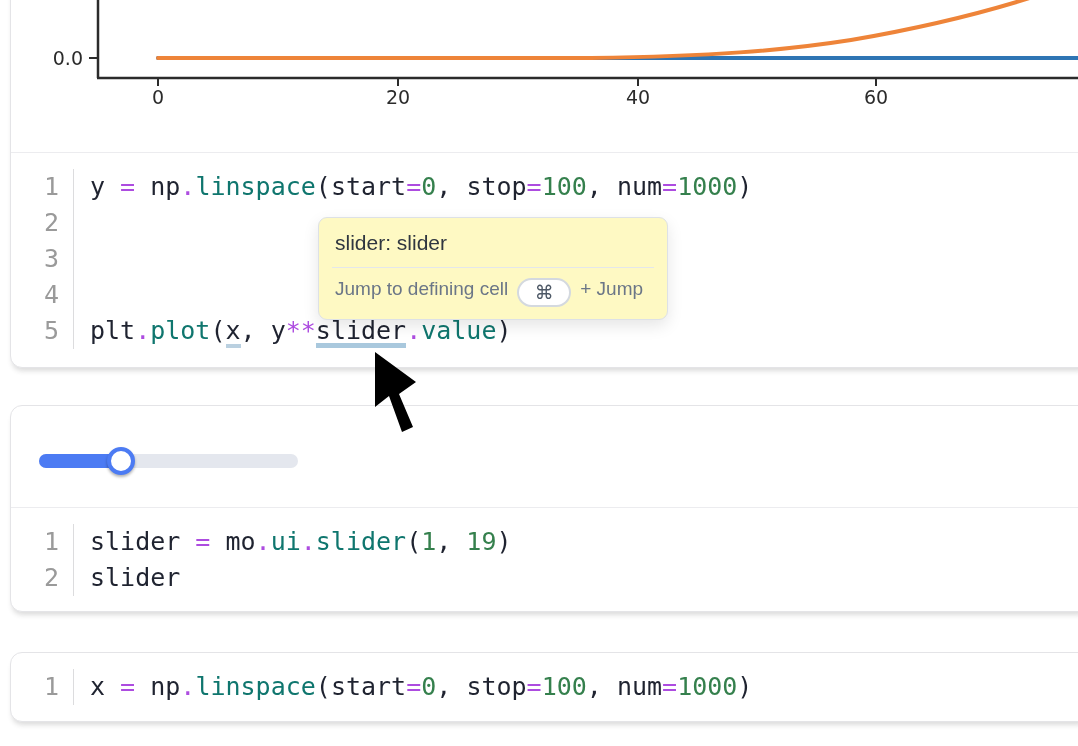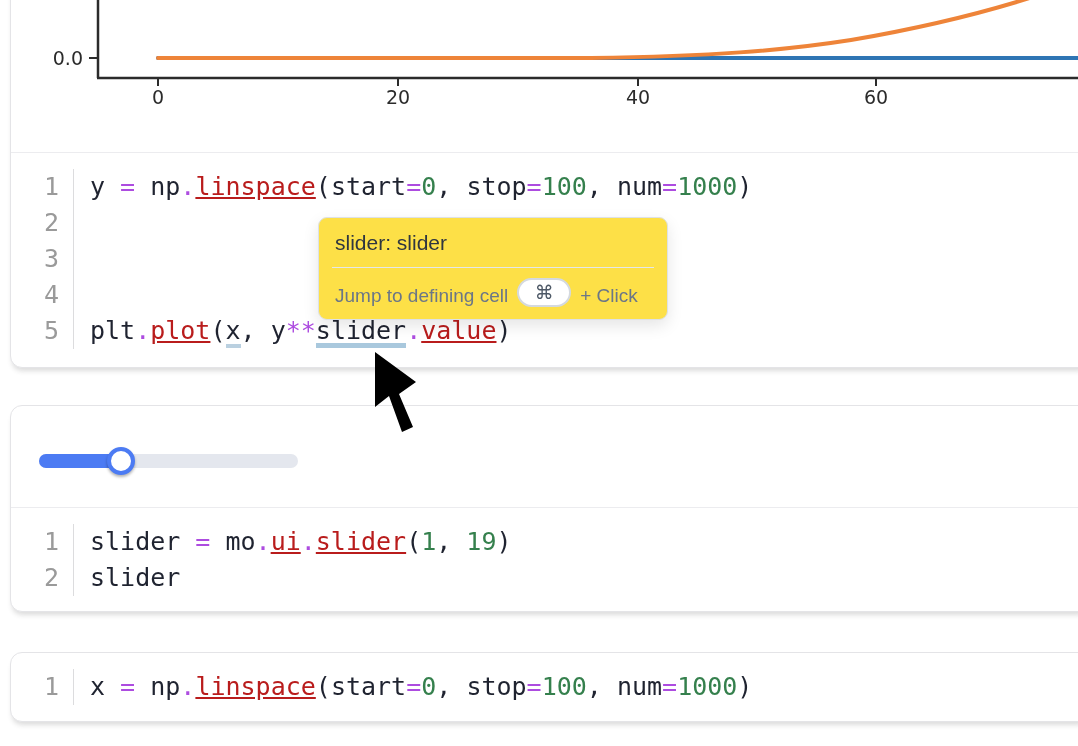--- a/index.html
+++ b/index.html
@@ -24,45 +24,45 @@
   .code-area{border-top:1px solid #ececef;padding:16px 0;}
   #cell-3 .code-area{border-top:none;}
 
   .code-line{display:flex;height:36px;align-items:stretch;
     font-family:"DejaVu Sans Mono","Liberation Mono",monospace;font-size:25px;}
   .gutter{flex:0 0 63px;box-sizing:border-box;text-align:right;padding-right:14px;
     border-right:1px solid #dcdcde;color:#9a9a9a;line-height:36px;}
   .code-text{padding-left:16px;line-height:36px;white-space:pre;color:#1f2330;}
   .tok-v{color:#1f2330;}
   .tok-o{color:#ad4ce0;}
-  .tok-f{color:#b91c1c;text-decoration:underline;}
+  .tok-f{color:#0f766e;}
   .tok-n{color:#35804d;}
   .u-plain{background:linear-gradient(to top,#bad0e0 4px,transparent 4px);padding-bottom:3px;}
   .u-hover{background:linear-gradient(to top,#a9c8dd 5px,transparent 5px);padding-bottom:3px;}
 
   .plot-svg{position:absolute;left:0;top:0;}
   .tick-label{font-family:"DejaVu Sans","Liberation Sans",sans-serif;font-size:19px;fill:#2b2b2b;}
 
   
   .slider-widget{position:absolute;left:28px;top:41px;width:259px;height:28px;}
   .slider-track{position:absolute;left:0;top:7px;width:259px;height:14px;border-radius:7px;background:#e4e7ee;}
   .slider-fill{position:absolute;left:0;top:7px;width:88px;height:14px;border-radius:7px;background:#4c7bf3;}
   .slider-handle{position:absolute;left:68px;top:0;width:28px;height:28px;border-radius:50%;
     background:#fff;border:4px solid #4c7bf3;box-sizing:border-box;
     box-shadow:0 2px 3px rgba(0,0,0,0.3);}
 
   
   .tooltip{
     position:absolute;left:318px;top:217px;width:350px;box-sizing:border-box;
-    background:#fde047;border:1px solid #dde1e6;border-radius:9px;z-index:50;
+    background:#fef9c3;border:1px solid #dde1e6;border-radius:9px;z-index:50;
     box-shadow:0 6px 16px rgba(0,0,0,0.10);
   }
   .tooltip-title{padding:13px 16px 12px 16px;font-size:21px;color:#2f3640;}
   .tooltip-divider{border-top:1px solid #e4e7eb;margin:0 13px;}
-  .tooltip-action{display:flex;align-items:flex-end;gap:9px;padding:10px 16px 12px 16px;
+  .tooltip-action{display:flex;align-items:flex-start;gap:9px;padding:10px 16px 12px 16px;
     font-size:19px;color:#6b7687;}
   .keycap{display:inline-flex;align-items:center;justify-content:center;
     min-width:54px;height:29px;border:2px solid #d4d9df;border-radius:15px;
     color:#4d5866;font-size:19px;background:#fff;box-sizing:border-box;}
 
   
   .cursor{position:absolute;left:375px;top:352px;z-index:100;}
 </style>
 </head>
 <body>
@@ -112,21 +112,21 @@
       </div>
     </div>
 </div>
 
 <div class="tooltip">
   <div class="tooltip-title">slider: slider</div>
   <div class="tooltip-divider"></div>
   <div class="tooltip-action">
     <span>Jump to defining cell</span>
     <span class="keycap">⌘</span>
-    <span>+ Click</span>
+    <span>+ Jump</span>
   </div>
 </div>
 
 <svg class="cursor" width="42" height="82" viewBox="0 0 42 82">
   <polygon points="0,0 0,55 14,44 27,80 38,75 24,42 41,30" fill="#000"></polygon>
 </svg>
 
 <div class="cell" id="cell-2">
   <div class="output-area">
     <div class="slider-widget" aria-valuemin="1">

